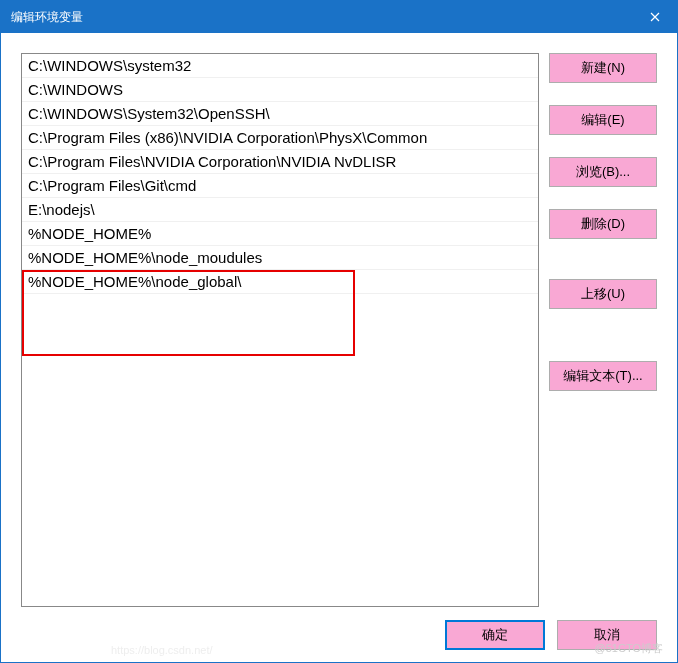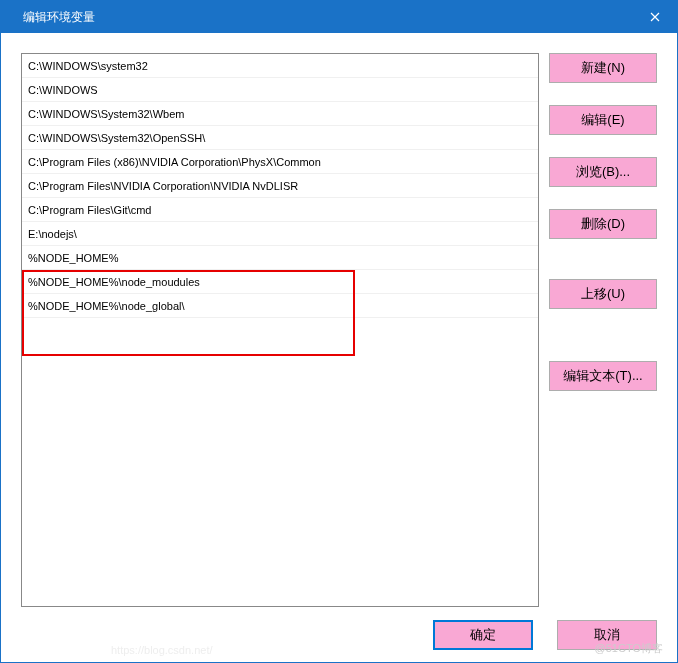--- a/index.html
+++ b/index.html
@@ -19,21 +19,21 @@
       background: #fff;
       position: relative;
     }
     .titlebar {
       height: 32px;
       background: #1a72c7;
       color: #fff;
       display: flex;
       align-items: center;
       justify-content: space-between;
-      padding-left: 22px;
+      padding-left: 10px;
       font-size: 12px;
     }
     .titlebar .close {
       width: 45px;
       height: 32px;
       display: flex;
       align-items: center;
       justify-content: center;
       cursor: pointer;
     }
@@ -41,21 +41,21 @@
     .content {
       flex: 1;
       display: flex;
       padding: 20px 20px 0 20px;
       gap: 10px;
     }
     .listbox {
       flex: 1;
       border: 1px solid #888;
       background: #fff;
-      font-size: 11px;
+      font-size: 15px;
       overflow: hidden;
       position: relative;
     }
     .list-item {
       height: 24px;
       line-height: 24px;
       padding: 0 6px;
       border-bottom: 1px solid #f0f0f0;
       white-space: nowrap;
       overflow: hidden;
@@ -89,21 +89,21 @@
       justify-content: center;
       margin-bottom: 10px;
     }
     .spacer-small { height: 12px; }
     .spacer-med { height: 15px; }
     .footer {
       height: 55px;
       display: flex;
       justify-content: flex-end;
       align-items: center;
-      gap: 24px;
+      gap: 12px;
       padding: 0 20px 0 0;
     }
     .footer .btn {
       width: 100px;
       margin-bottom: 0;
     }
     .footer .btn.primary {
       border: 2px solid #0078d7;
     }
     .watermark {
@@ -133,21 +133,20 @@
       <svg viewBox="0 0 10 10">
           <path d="M1 1 L9 9 M9 1 L1 9" stroke="#fff" stroke-width="1.2"></path>
         </svg>
     </div>
   </div>
 
   <div class="content">
     <div class="listbox">
       <div class="list-item">C:\WINDOWS\system32</div>
       <div class="list-item">C:\WINDOWS</div>
-      <div class="list-item">C:\WINDOWS\System32\Wbem</div>
       <div class="list-item">C:\WINDOWS\System32\OpenSSH\</div>
       <div class="list-item">C:\Program Files (x86)\NVIDIA Corporation\PhysX\Common</div>
       <div class="list-item">C:\Program Files\NVIDIA Corporation\NVIDIA NvDLISR</div>
       <div class="list-item">C:\Program Files\Git\cmd</div>
       <div class="list-item">E:\nodejs\</div>
       <div class="list-item">%NODE_HOME%</div>
       <div class="list-item">%NODE_HOME%\node_moudules</div>
       <div class="list-item">%NODE_HOME%\node_global\</div>
       <div class="highlight-box"></div>
     </div>

